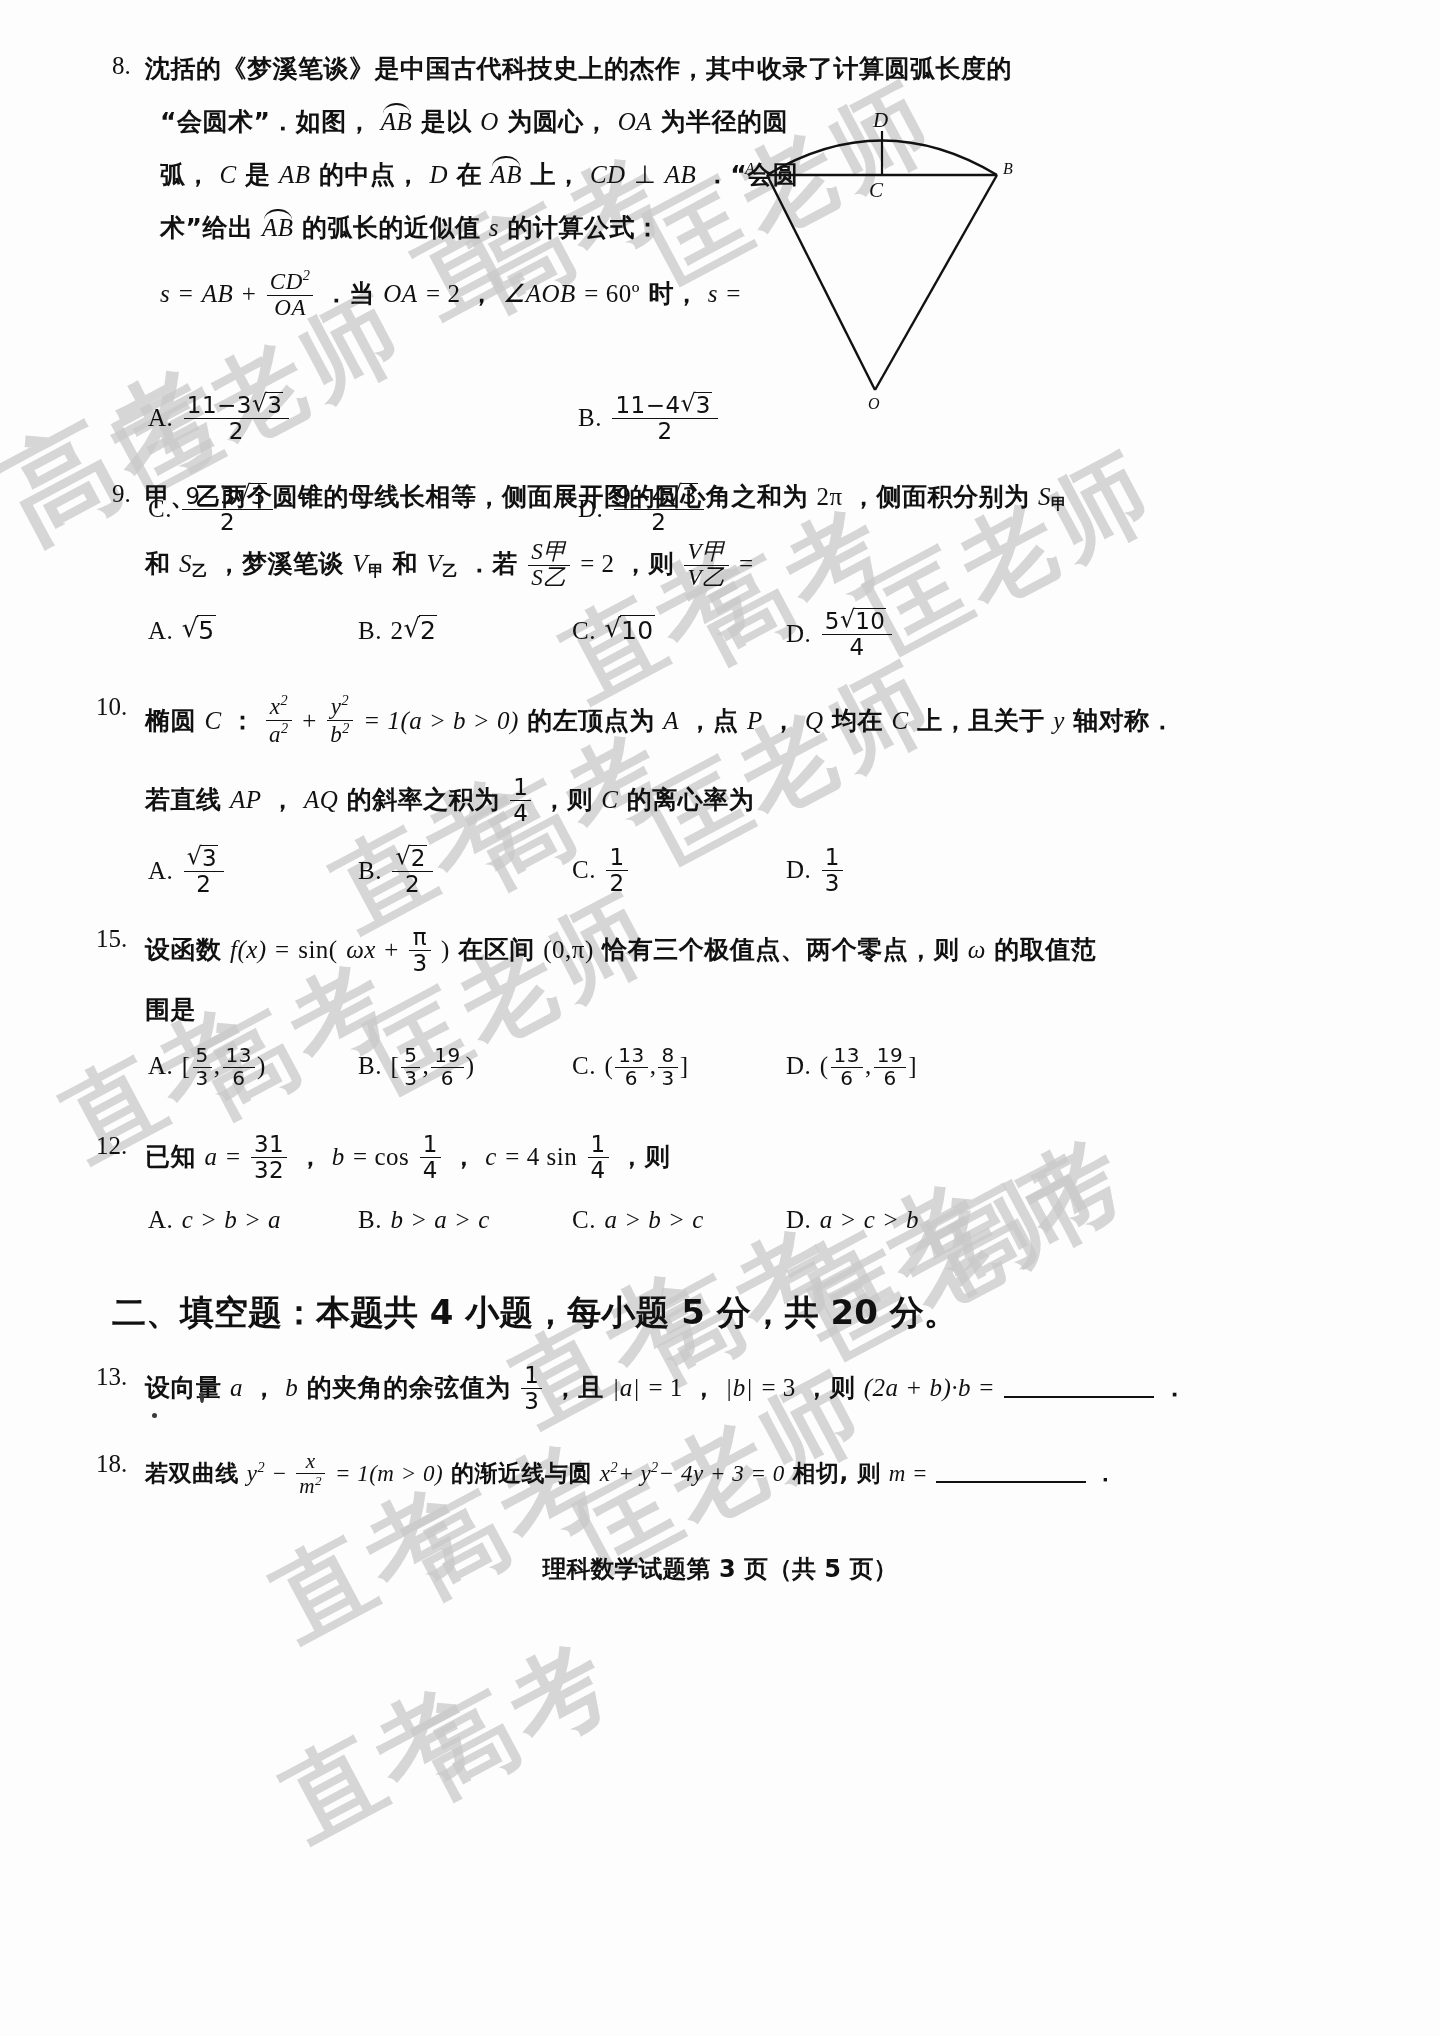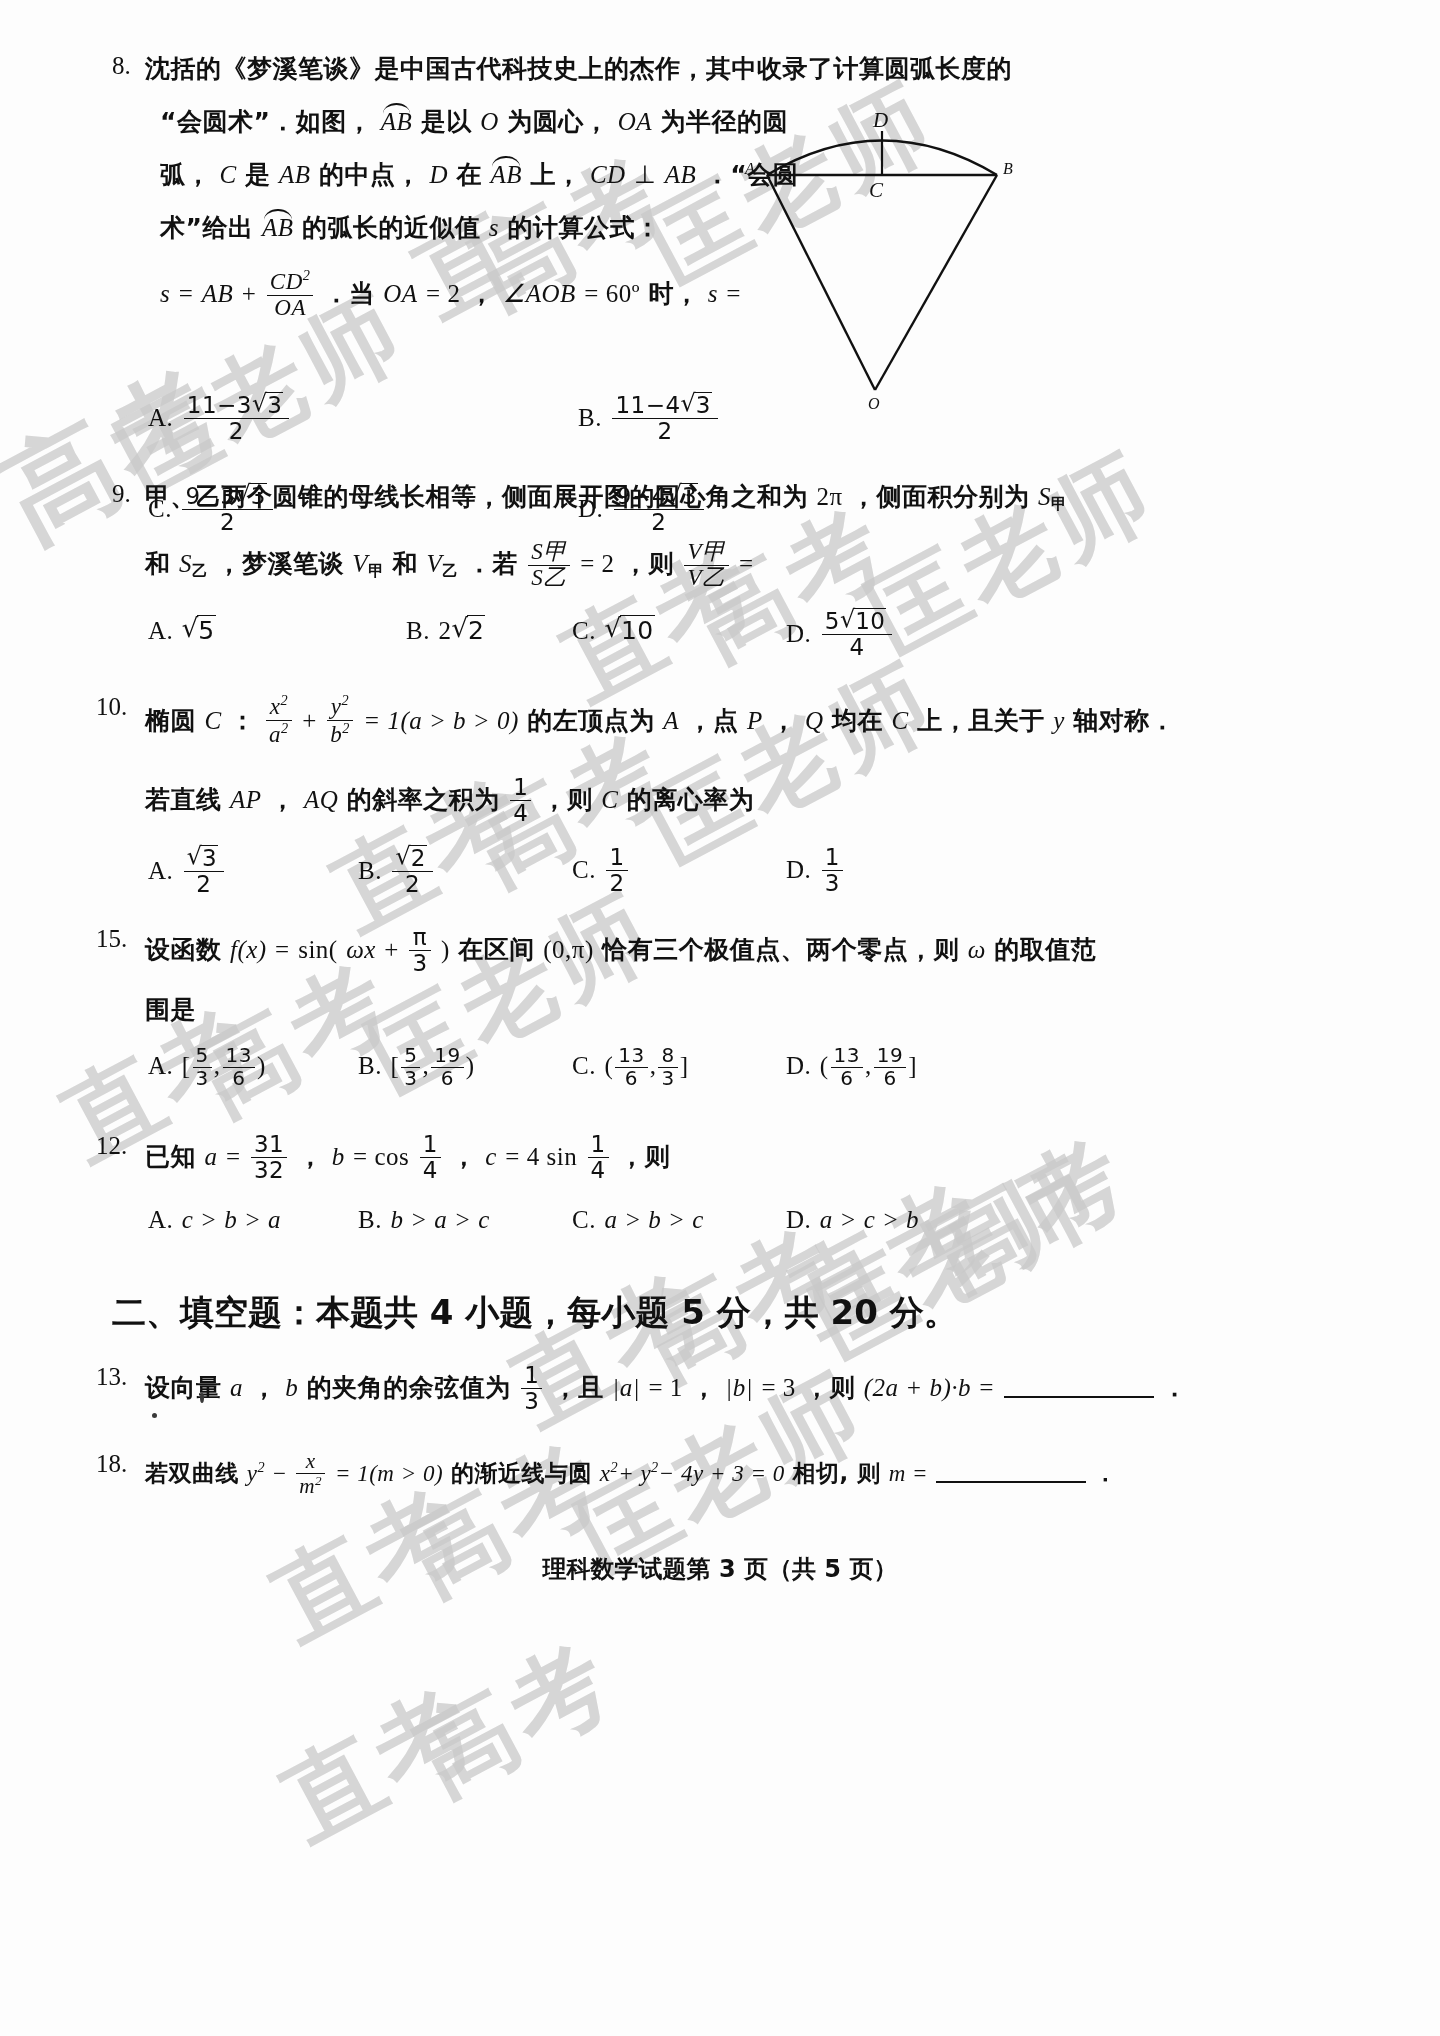--- a/index.html
+++ b/index.html
@@ -313,21 +313,21 @@
         <span class="num mi">V甲</span>
         <span class="den mi">V乙</span>
       </span>
       <span class="mn">=</span>
     </div>
 
     <div class="line" style="left:148px; top:615px;">
       <span class="opt-label">A.</span>
       <span class="sqrt"><span>5</span></span>
     </div>
-    <div class="line" style="left:358px; top:615px;margin-left:48px;">
+    <div class="line" style="left:358px; top:615px;">
       <span class="opt-label">B.</span>
       <span class="mn">2</span><span class="sqrt"><span>2</span></span>
     </div>
     <div class="line" style="left:572px; top:615px;">
       <span class="opt-label">C.</span>
       <span class="sqrt"><span>10</span></span>
     </div>
     <div class="line" style="left:786px; top:608px;">
       <span class="opt-label">D.</span>
       <span class="frac big">

